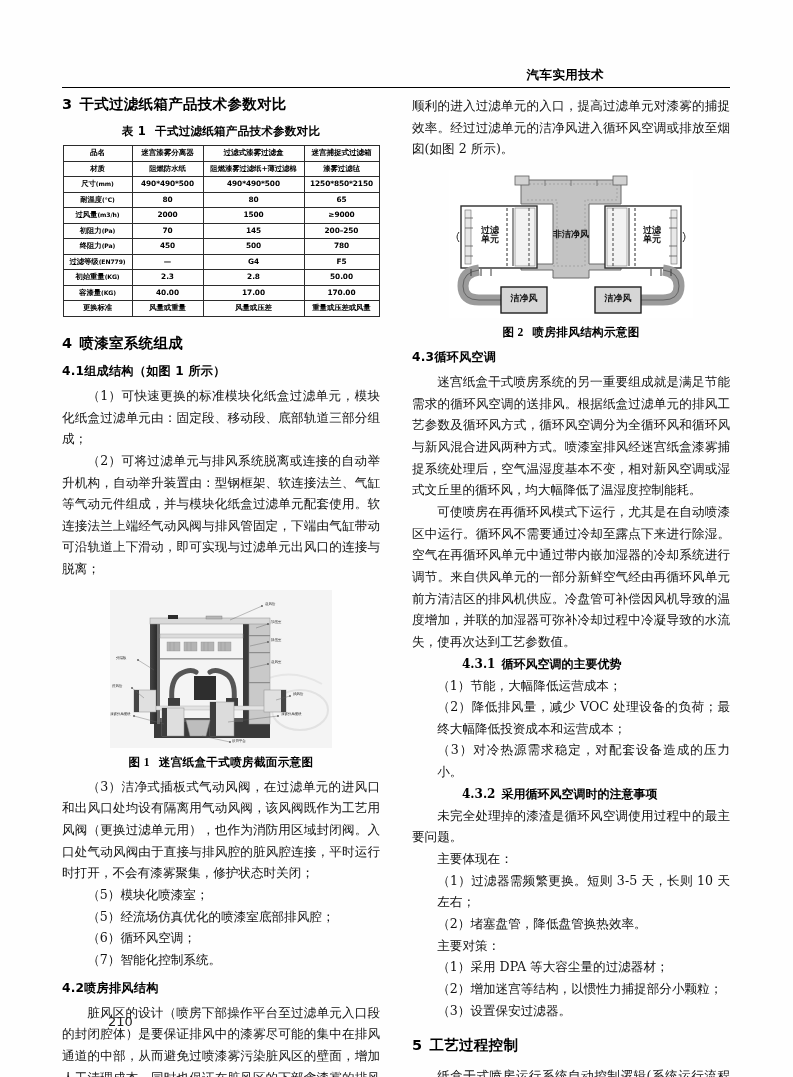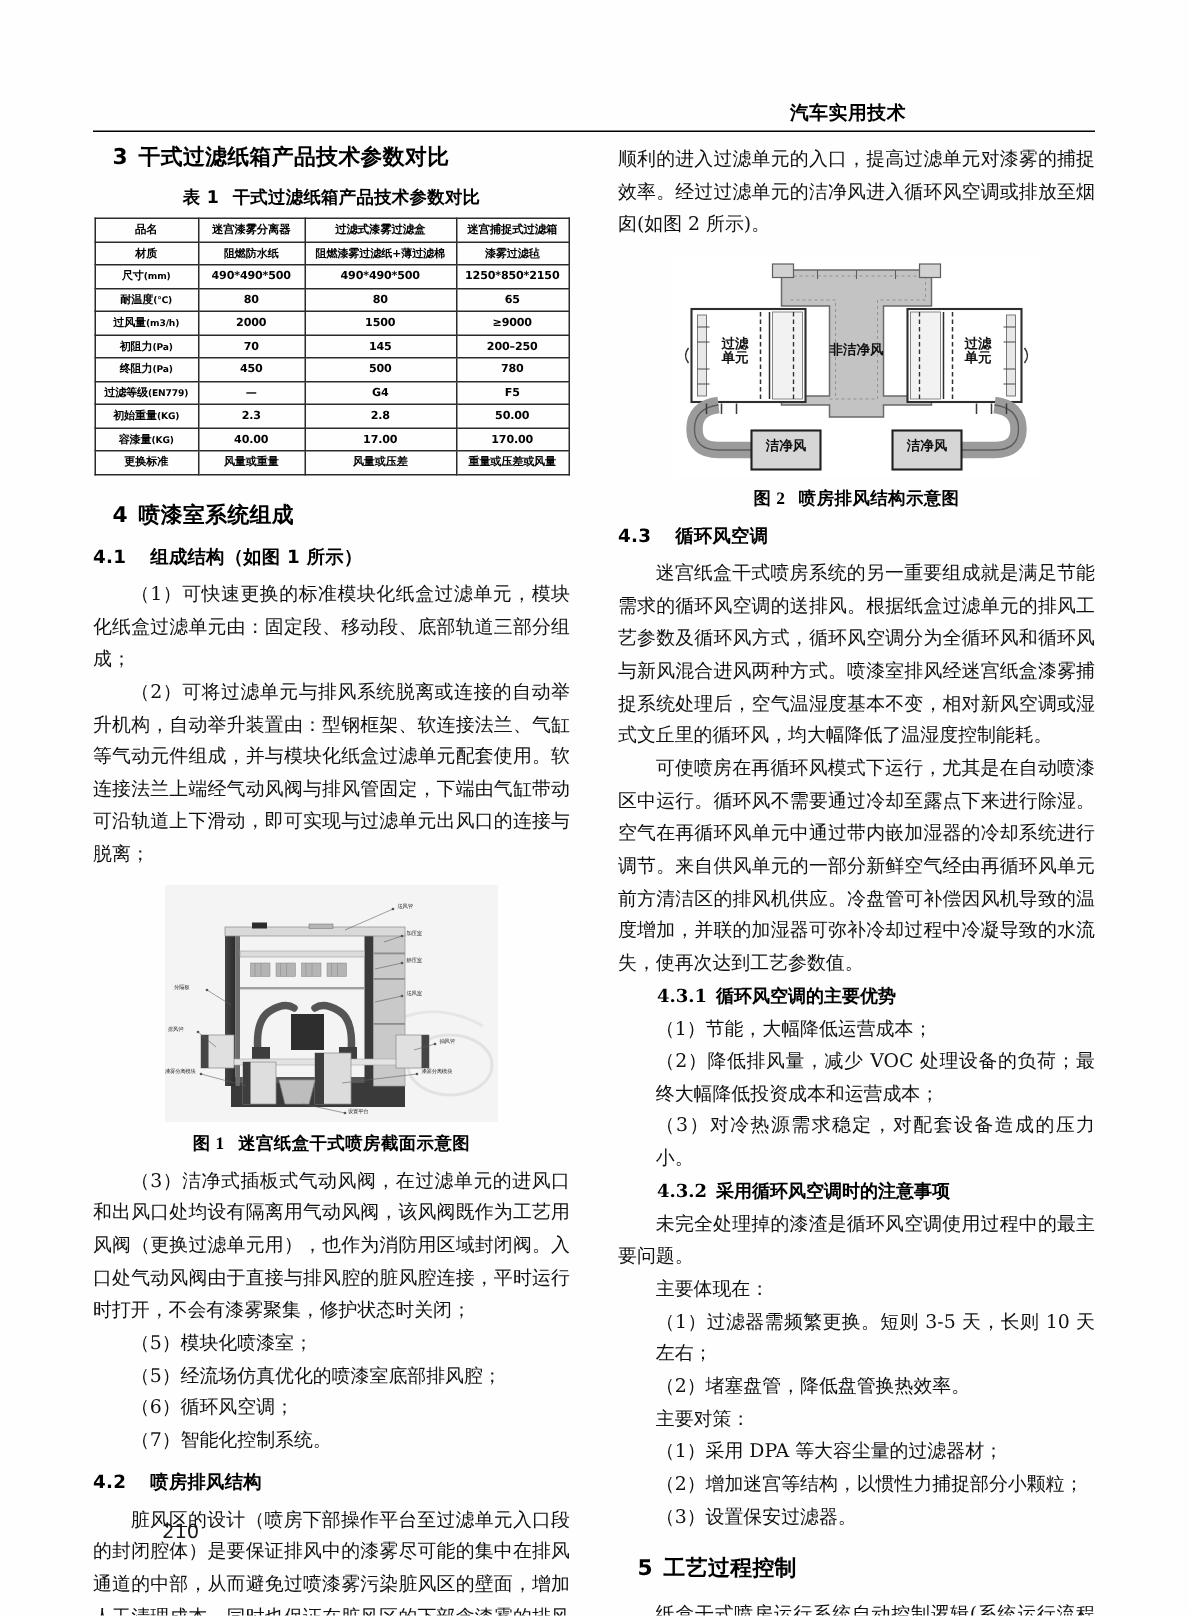--- a/index.html
+++ b/index.html
@@ -64,45 +64,45 @@
     top: 0;
     width: 318px;
   }
   .col-left  { left: 0; }
   .col-right { left: 350px; }
 
   h2.sec {
     font-family: "DejaVu Sans", "Liberation Sans", sans-serif;
     font-weight: bold;
     font-size: 14.5px;
-    margin: 0 0 10px 13px;
+    margin: 0 0 10px 0;
     letter-spacing: 0.3px;
     color: #000;
   }
   h2.sec .num { margin-right: 7px; }
 
   h3.subsec {
     font-family: "DejaVu Sans", "Liberation Sans", sans-serif;
     font-weight: bold;
     font-size: 12.2px;
     margin: 9px 0 5px 0;
     letter-spacing: 0.2px;
     color: #000;
   }
-  h3.subsec .num { margin-right: 16px; font-weight: bold; text-align: right; }
+  h3.subsec .num { margin-right: 0; font-weight: bold; text-align: right; }
 
   h4.subsubsec {
     font-family: "DejaVu Serif", "Liberation Serif", serif;
     font-weight: bold;
     font-size: 12px;
     margin: 3px 0 2px 0;
     padding-left: 26px;
     color: #000;
   }
-  h4.subsubsec .num { margin-right: 6px; }
+  h4.subsubsec .num { margin-right: 6px; margin-left: 24px; }
 
   p.body {
     font-size: 12.6px;
     line-height: 1.72;
     margin: 0 0 0 0;
     text-align: justify;
     text-justify: inter-ideograph;
     text-indent: 2em;
     color: #111;
   }

